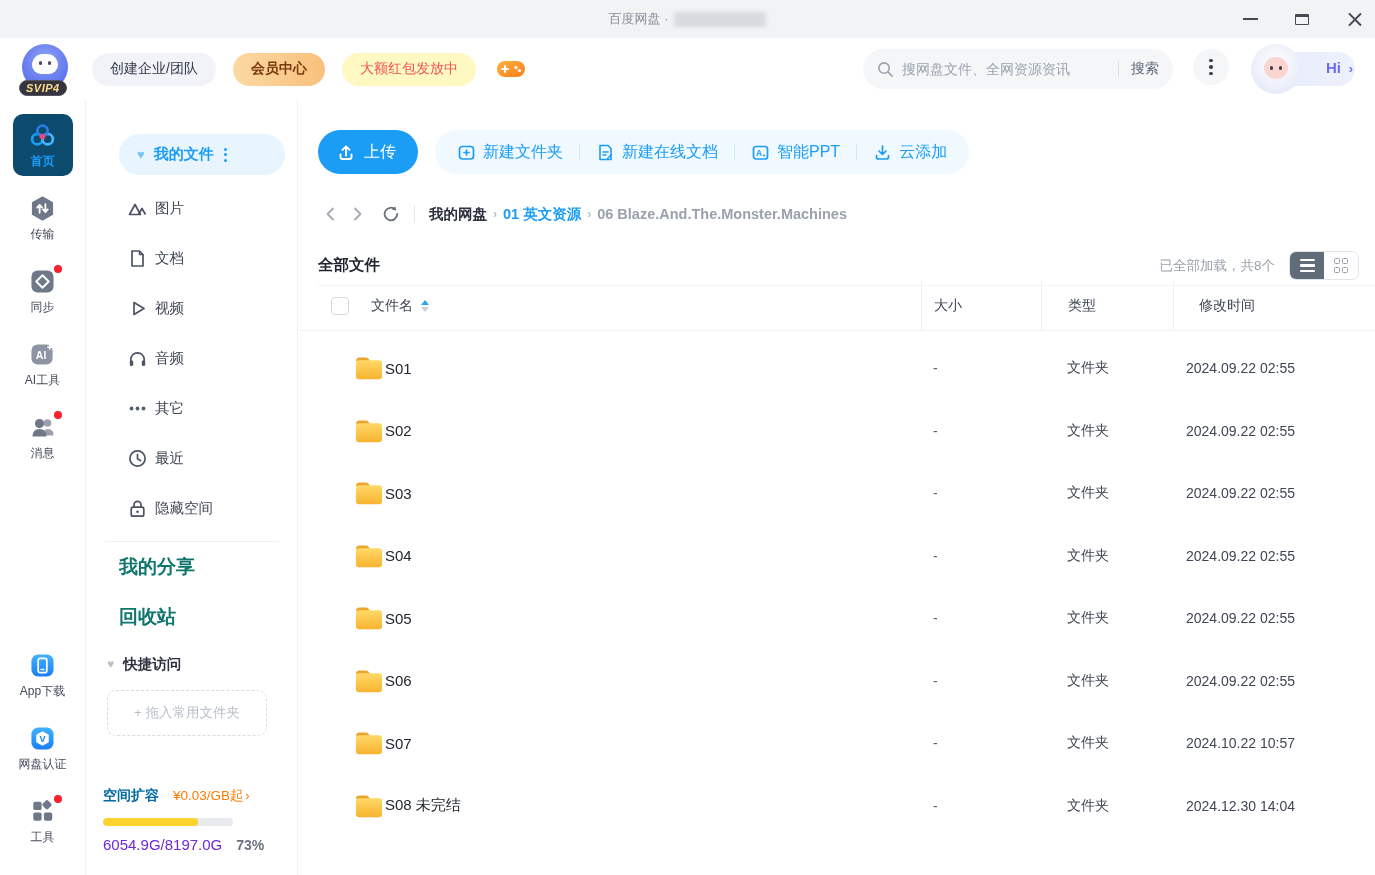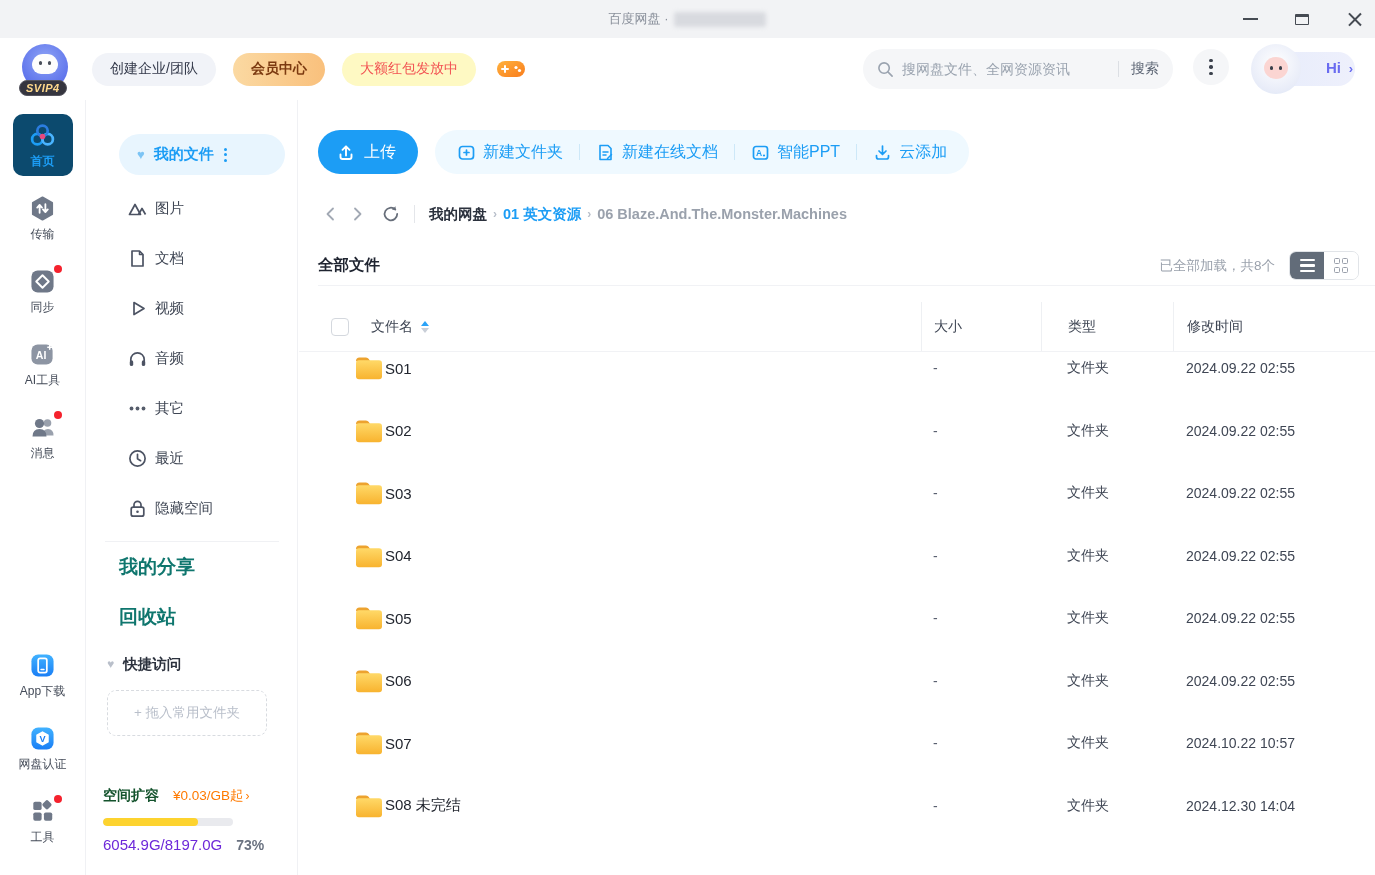--- a/index.html
+++ b/index.html
@@ -73,21 +73,21 @@
   .cat-item .cicon { position:absolute; left:40px; width:21px; height:21px; display:flex; align-items:center; justify-content:center; }
   .cat-item .clabel { font-size:14.5px; color:#3f4654; }
   .side-divider { height:1px; background:#f0f1f4; margin:8px 18px 0 18px; }
   .side-link { height:50px; display:flex; align-items:center; padding-left:32px; font-size:19px; font-weight:bold; color:#0f766e; cursor:pointer; }
   .quick-header { height:44px; display:flex; align-items:center; padding-left:20px; cursor:pointer; }
   .quick-header .heart { color:#b9bfca; font-size:12px; }
   .quick-header .txt { font-size:14.5px; font-weight:bold; color:#2b313d; margin-left:9px; }
   .drop-zone { margin:4px 30px 0 20px; height:46px; border:1.5px dashed #d8dbe0; border-radius:9px; display:flex; align-items:center; justify-content:center; font-size:13.5px; color:#b9bfca; cursor:pointer; }
   .storage { position:absolute; left:16px; bottom:22px; width:182px; }
   .storage-top { display:flex; align-items:center; }
-  .storage-top .expand { font-size:14px; font-weight:bold; color:#14532d; cursor:pointer;font-family:Liberation Mono, monospace; }
+  .storage-top .expand { font-size:14px; font-weight:bold; color:#0369a1; cursor:pointer;font-family:Liberation Mono, monospace; }
   .storage-top .price { font-size:13.5px; color:#ff7a00; margin-left:14px; cursor:pointer; }
   .storage-top .chev { color:#ff7a00; font-size:12px; margin-left:2px; }
   .track { margin-top:13px; width:130px; height:8px; background:#e9eaee; border-radius:4px; overflow:hidden; }
   .fill { height:100%; background:#fdd32f; border-radius:4px; }
   .usage-row { margin-top:10px; display:flex; align-items:center; }
   .usage-row .usage { font-size:15px; color:#6d28d9; }
   .usage-row .pct { font-size:14px; font-weight:bold; color:#6a7280; margin-left:14px; }
 
   
   .main { position:absolute; top:100px; left:299px; width:1076px; height:775px; background:#fff; }
@@ -113,24 +113,24 @@
   .list-header-right { margin-left:auto; display:flex; align-items:center; margin-right:16px; }
   .load-status { font-size:13.5px; color:#9aa1ac; margin-right:14px; }
   .view-toggle { display:flex; border:1px solid #e1e4e8; border-radius:7px; overflow:hidden; }
   .vt-btn { width:34px; height:27px; display:flex; align-items:center; justify-content:center; cursor:pointer; background:#fff; }
   .vt-btn.active { background:#626c79; }
   .list-lines { display:flex; flex-direction:column; gap:3px; }
   .list-lines i { width:15px; height:2.2px; background:#fff; border-radius:1px; }
   .grid-glyph { display:grid; grid-template-columns:6px 6px; gap:2.5px; }
   .grid-glyph i { width:6px; height:6px; border:1.6px solid #9aa0ab; border-radius:1.5px; }
 
-  .table-head { position:absolute; top:202px; left:0; width:1076px; height:50px; display:grid; grid-template-columns:40px 550px 120px 132px 1fr; align-items:center; padding-left:32px; border-bottom:1px solid #f1f2f5; font-size:14px; color:#3f4654; }
+  .table-head { position:absolute; top:181px; left:0; width:1076px; height:50px; display:grid; grid-template-columns:40px 550px 120px 132px 1fr; align-items:center; padding-left:32px; border-bottom:1px solid #f1f2f5; font-size:14px; color:#3f4654; }
   .th-cell { position:relative; height:100%; display:flex; align-items:center; }
   .th-size,.th-type,.th-mod { border-left:1px solid #eef0f3; }
-  .th-size { padding-left:12px; } .th-type { padding-left:26px; } .th-mod { padding-left:13px; }
+  .th-size { padding-left:12px; } .th-type { padding-left:26px; } .th-mod { padding-left:25px; }
   .checkbox { width:18px; height:18px; border:1.5px solid #d4d8de; border-radius:4px; background:#fff; cursor:pointer; }
   .name-head { display:flex; align-items:center; gap:8px; }
   .sort-icon { display:flex; flex-direction:column; gap:2px; cursor:pointer; }
   .sort-icon .up { width:0; height:0; border-left:4.5px solid transparent; border-right:4.5px solid transparent; border-bottom:5.5px solid #2aa3f8; }
   .sort-icon .down { width:0; height:0; border-left:4.5px solid transparent; border-right:4.5px solid transparent; border-top:5.5px solid #c9cfd8; }
 
   .rows { position:absolute; top:237px; left:0; width:1076px; }
   .file-row { height:62.5px; display:grid; grid-template-columns:567px 120px 132px 1fr; align-items:center; padding-left:55px; cursor:pointer; }
   .row-name { display:flex; align-items:center; gap:1px; font-size:15px; color:#22262f; }
   .row-size { padding-left:12px; font-size:14px; color:#5a6170; }

